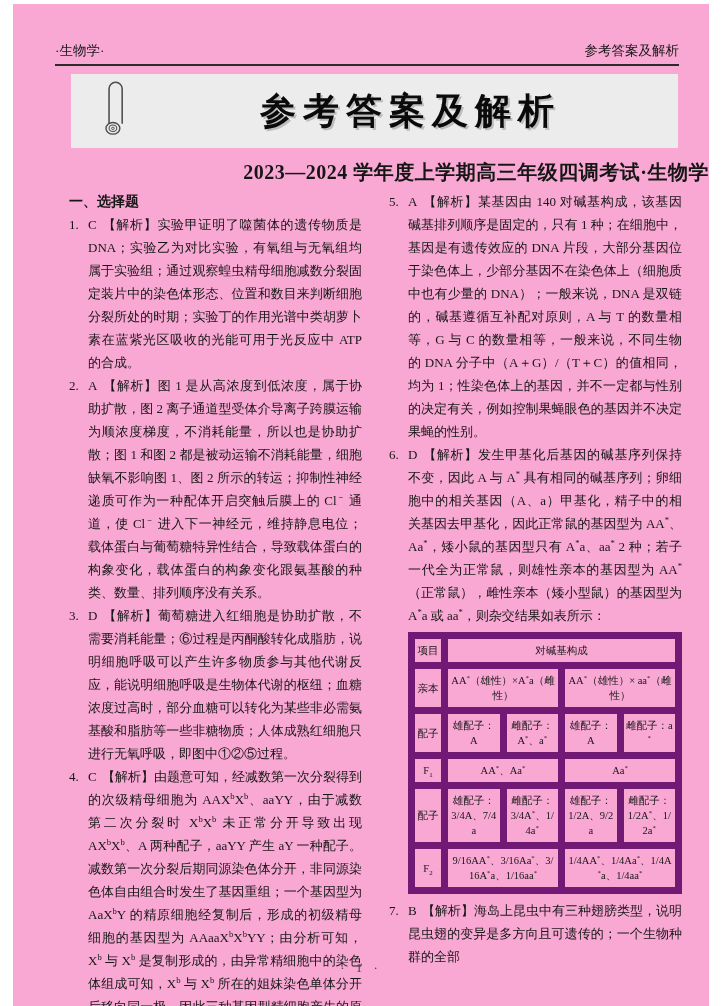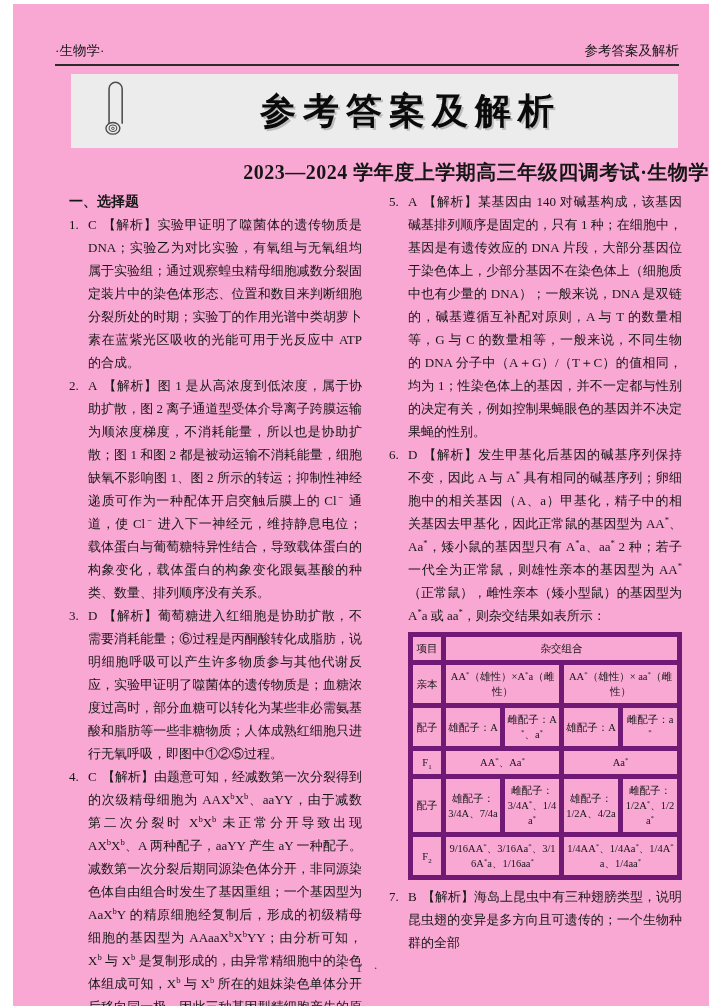--- a/index.html
+++ b/index.html
@@ -43,21 +43,21 @@
   .lab{font-weight:normal;}
   .cont{padding-left:19px;}
   sup{font-size:66%;line-height:0;}
   sub{font-size:66%;line-height:0;}
   
   table.cross{
     border-collapse:collapse;width:100%;margin:5px 0 5px 0;
     font-size:10.5px;line-height:15px;text-align:center;table-layout:fixed;
     text-indent:0;
   }
-  table.cross td{border:5px solid #701a75;padding:4px 2px;word-break:break-all;}
+  table.cross td{border:7px solid #701a75;padding:4px 2px;word-break:break-all;}
   .page-num{
     position:absolute;bottom:34px;left:0;right:0;text-align:center;
     font-size:13px;letter-spacing:4px;color:#444;
   }
 </style>
 </head>
 <body>
 
 <div class="page">
 
@@ -78,37 +78,37 @@
     <div class="banner-title">参考答案及解析</div>
   </div>
 
   <div class="subtitle">2023—2024 学年度上学期高三年级四调考试·生物学</div>
 
   <div class="columns">
     <div class="col" id="col-left">
         <div class="sec-heading">一、选择题</div>
         <div class="item"><span class="num">1.</span><span class="ans">C</span> <span class="lab">【解析】</span><span>实验甲证明了噬菌体的遗传物质是 DNA；实验乙为对比实验，有氧组与无氧组均属于实验组；通过观察蝗虫精母细胞减数分裂固定装片中的染色体形态、位置和数目来判断细胞分裂所处的时期；实验丁的作用光谱中类胡萝卜素在蓝紫光区吸收的光能可用于光反应中 ATP 的合成。</span></div>
         <div class="item"><span class="num">2.</span><span class="ans">A</span> <span class="lab">【解析】</span><span>图 1 是从高浓度到低浓度，属于协助扩散，图 2 离子通道型受体介导离子跨膜运输为顺浓度梯度，不消耗能量，所以也是协助扩散；图 1 和图 2 都是被动运输不消耗能量，细胞缺氧不影响图 1、图 2 所示的转运；抑制性神经递质可作为一种配体开启突触后膜上的 Cl<sup>－</sup> 通道，使 Cl<sup>－</sup> 进入下一神经元，维持静息电位；载体蛋白与葡萄糖特异性结合，导致载体蛋白的构象变化，载体蛋白的构象变化跟氨基酸的种类、数量、排列顺序没有关系。</span></div>
-        <div class="item"><span class="num">3.</span><span class="ans">D</span> <span class="lab">【解析】</span><span>葡萄糖进入红细胞是协助扩散，不需要消耗能量；⑥过程是丙酮酸转化成脂肪，说明细胞呼吸可以产生许多物质参与其他代谢反应，实验甲证明了噬菌体的遗传物质是；血糖浓度过高时，部分血糖可以转化为某些非必需氨基酸和脂肪等一些非糖物质；人体成熟红细胞只进行无氧呼吸，即图中①②⑤过程。</span></div>
+        <div class="item"><span class="num">3.</span><span class="ans">D</span> <span class="lab">【解析】</span><span>葡萄糖进入红细胞是协助扩散，不需要消耗能量；⑥过程是丙酮酸转化成脂肪，说明细胞呼吸可以产生许多物质参与其他代谢反应，能说明细胞呼吸是生物体代谢的枢纽；血糖浓度过高时，部分血糖可以转化为某些非必需氨基酸和脂肪等一些非糖物质；人体成熟红细胞只进行无氧呼吸，即图中①②⑤过程。</span></div>
         <div class="item"><span class="num">4.</span><span class="ans">C</span> <span class="lab">【解析】</span><span>由题意可知，经减数第一次分裂得到的次级精母细胞为 AAX<sup>b</sup>X<sup>b</sup>、aaYY，由于减数第二次分裂时 X<sup>b</sup>X<sup>b</sup> 未正常分开导致出现 AX<sup>b</sup>X<sup>b</sup>、A 两种配子，aaYY 产生 aY 一种配子。减数第一次分裂后期同源染色体分开，非同源染色体自由组合时发生了基因重组；一个基因型为 AaX<sup>b</sup>Y 的精原细胞经复制后，形成的初级精母细胞的基因型为 AAaaX<sup>b</sup>X<sup>b</sup>YY；由分析可知，X<sup>b</sup> 与 X<sup>b</sup> 是复制形成的，由异常精细胞中的染色体组成可知，X<sup>b</sup> 与 X<sup>b</sup> 所在的姐妹染色单体分开后移向同一极，因此三种基因型精细胞产生的原因是减数第二次分裂后期发生异常；由分析可知，基因型为</span></div>
       </div>
     <div class="col" id="col-right">
         <div class="item"><span class="num">5.</span><span class="ans">A</span> <span class="lab">【解析】</span><span>某基因由 140 对碱基构成，该基因碱基排列顺序是固定的，只有 1 种；在细胞中，基因是有遗传效应的 DNA 片段，大部分基因位于染色体上，少部分基因不在染色体上（细胞质中也有少量的 DNA）；一般来说，DNA 是双链的，碱基遵循互补配对原则，A 与 T 的数量相等，G 与 C 的数量相等，一般来说，不同生物的 DNA 分子中（A＋G）/（T＋C）的值相同，均为 1；性染色体上的基因，并不一定都与性别的决定有关，例如控制果蝇眼色的基因并不决定果蝇的性别。</span></div>
         <div class="item"><span class="num">6.</span><span class="ans">D</span> <span class="lab">【解析】</span><span>发生甲基化后基因的碱基序列保持不变，因此 A 与 A<sup>*</sup> 具有相同的碱基序列；卵细胞中的相关基因（A、a）甲基化，精子中的相关基因去甲基化，因此正常鼠的基因型为 AA<sup>*</sup>、Aa<sup>*</sup>，矮小鼠的基因型只有 A<sup>*</sup>a、aa<sup>*</sup> 2 种；若子一代全为正常鼠，则雄性亲本的基因型为 AA<sup>*</sup>（正常鼠），雌性亲本（矮小型鼠）的基因型为 A<sup>*</sup>a 或 aa<sup>*</sup>，则杂交结果如表所示：</span><table class="cross">
             <colgroup>
               <col style="width:33px">
               <col>
               <col>
               <col>
               <col>
             </colgroup>
             <tbody>
               <tr>
                 <td>项目</td>
-                <td colspan="4">杂交组合</td>
+                <td colspan="4">对碱基构成</td>
               </tr>
               <tr>
                 <td>亲本</td>
                 <td colspan="2">AA<sup>*</sup>（雄性）×A<sup>*</sup>a（雌性）</td>
                 <td colspan="2">AA<sup>*</sup>（雄性）× aa<sup>*</sup>（雌性）</td>
               </tr>
               <tr>
                 <td>配子</td>
                 <td>雄配子：A</td>
                 <td>雌配子：A<sup>*</sup>、a<sup>*</sup></td>
@@ -117,21 +117,21 @@
               </tr>
               <tr>
                 <td>F<sub>1</sub></td>
                 <td colspan="2">AA<sup>*</sup>、Aa<sup>*</sup></td>
                 <td colspan="2">Aa<sup>*</sup></td>
               </tr>
               <tr>
                 <td>配子</td>
                 <td>雄配子：3/4A、7/4a</td>
                 <td>雌配子：3/4A<sup>*</sup>、1/4a<sup>*</sup></td>
-                <td>雄配子：1/2A、4/2a</td>
+                <td>雄配子：1/2A、9/2a</td>
                 <td>雌配子：1/2A<sup>*</sup>、1/2a<sup>*</sup></td>
               </tr>
               <tr>
                 <td>F<sub>2</sub></td>
                 <td colspan="2">9/16AA<sup>*</sup>、3/16Aa<sup>*</sup>、3/16A<sup>*</sup>a、1/16aa<sup>*</sup></td>
                 <td colspan="2">1/4AA<sup>*</sup>、1/4Aa<sup>*</sup>、1/4A<sup>*</sup>a、1/4aa<sup>*</sup></td>
               </tr>
             </tbody>
           </table></div>
         <div class="item"><span class="num">7.</span><span class="ans">B</span> <span class="lab">【解析】</span><span>海岛上昆虫中有三种翅膀类型，说明昆虫翅的变异是多方向且可遗传的；一个生物种群的全部</span></div>

